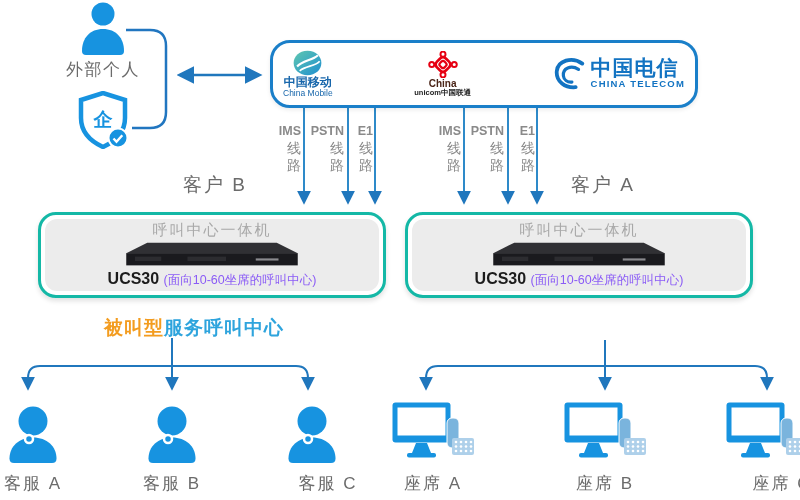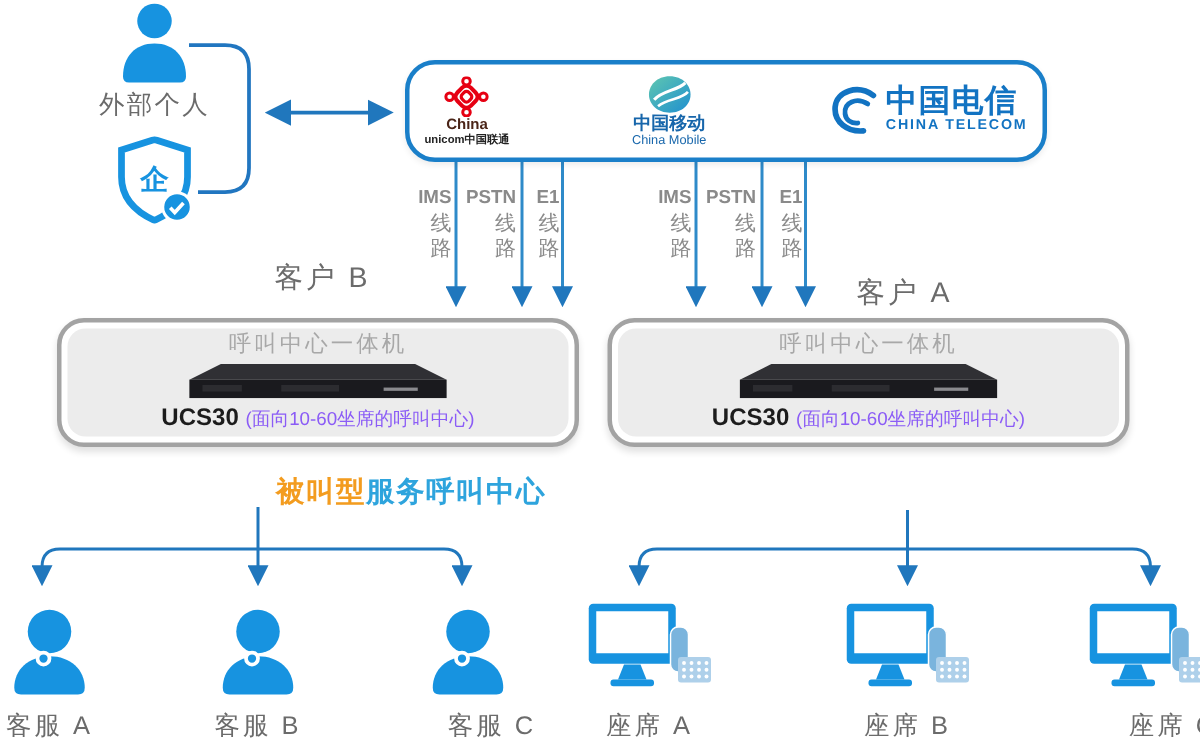--- a/index.html
+++ b/index.html
@@ -32,36 +32,36 @@
 
   
   .trunk-label{position:absolute;top:123px;text-align:right;color:#8a8a8a;line-height:17px;
                font-size:14px;z-index:2;}
   .trunk-label .eng{font-size:12.5px;font-weight:bold;}
   .tl1{left:264px;width:37px;} .tl2{left:306px;width:38px;} .tl3{left:350px;width:23px;}
   .tr1{left:424px;width:37px;} .tr2{left:466px;width:38px;} .tr3{left:512px;width:23px;}
 
   
   .cust{width:110px;text-align:center;font-size:19px;color:#6b6b6b;letter-spacing:2px;}
-  .cust-left{left:160px;top:172px;} .cust-right{left:548px;top:172px;margin-top:10px;}
-
-  
-  .ucs{top:212px;width:348px;height:86px;background:#fff;border:3px solid #a3a3a3;border-radius:18px;
+  .cust-left{left:160px;top:172px;} .cust-right{left:548px;top:172px;}
+
+  
+  .ucs{top:212px;width:348px;height:86px;background:#fff;border:3px solid #14b8a6;border-radius:18px;
        padding:4px;box-sizing:border-box;box-shadow:0 3px 5px rgba(0,0,0,.12);}
   .ucs-left{left:38px;} .ucs-right{left:405px;}
   .ucs-inner{width:100%;height:100%;background:#ececec;border-radius:12px;display:flex;
              flex-direction:column;align-items:center;justify-content:center;}
   .ucs-title{font-size:15px;color:#a8a8a8;letter-spacing:2px;line-height:1.2;}
   .ucs-device{width:200px;height:28px;margin:1px 0;}
   .ucs-model-line{line-height:1.2;white-space:nowrap;}
   .ucs-model{font-size:16px;font-weight:bold;color:#1c1c1c;}
   .ucs-desc{font-size:12.5px;color:#8b5cf6;}
 
   
-  .center-label{top:315px;width:260px;text-align:right;font-size:19px;font-weight:bold;
+  .center-label{top:315px;width:260px;text-align:left;font-size:19px;font-weight:bold;
                 letter-spacing:1px;white-space:nowrap;}
   .cl-left{left:104px;} .cl-right{left:500px;}
 
   
   .agent-icon{top:399px;width:58px;height:66px;}
   .ag1{left:4px;} .ag2{left:143px;} .ag3{left:283px;}
   .agent-label{top:472px;width:110px;text-align:center;font-size:17px;color:#6b6b6b;letter-spacing:2px;}
   .agl1{left:-22px;} .agl2{left:117px;} .agl3{left:273px;}
   .ws-icon{top:402px;width:82px;height:60px;}
   .ws1{left:392px;} .ws2{left:564px;} .ws3{left:726px;}
@@ -125,42 +125,42 @@
       <text x="26" y="35" font-size="19" font-weight="bold" fill="#1793e0" text-anchor="middle">企</text>
       <g>
         <circle cx="41" cy="47" r="9.5" fill="#1793e0" stroke="#fff" stroke-width="2"></circle>
         <path d="M36.5,47.5 l3,3.2 l5.8,-6.4" stroke="#fff" stroke-width="2.4" fill="none"></path>
       </g>
     </svg>
   </div>
 
   <div class="abs z2 telecom-box">
     <div class="logo-col">
+      <svg viewBox="0 0 36 30" width="33" height="26">
+        <path d="M18,1 C28,1 34,8 34,15 C34,23 27,29 18,29 C9,29 2,23 2,15 C2,8 8,1 18,1 Z" fill="url(#gmob)"></path>
+        <path d="M6,19 C12,12 24,12 30,6" stroke="#fff" stroke-width="2.4" fill="none"></path>
+        <path d="M9,24 C16,18 27,19 32,13" stroke="#fff" stroke-width="2" fill="none"></path>
+      </svg>
+      <span class="mobile-cn">中国移动</span>
+      <span class="mobile-en">China Mobile</span>
+    </div>
+
+    <div class="logo-col">
       <svg viewBox="0 0 32 30" width="30" height="27">
         <g fill="none" stroke="#e60012">
           <rect x="9" y="8" width="14" height="14" rx="4.5" stroke-width="3" transform="rotate(45 16 15)"></rect>
           <rect x="12.5" y="11.5" width="7" height="7" rx="2.5" stroke-width="2.4" transform="rotate(45 16 15)"></rect>
           <circle cx="16" cy="3.5" r="2.8" stroke-width="2.2"></circle>
           <circle cx="28.5" cy="15" r="2.8" stroke-width="2.2"></circle>
           <circle cx="16" cy="26.5" r="2.8" stroke-width="2.2"></circle>
           <circle cx="3.5" cy="15" r="2.8" stroke-width="2.2"></circle>
         </g>
       </svg>
       <span class="unicom-en">China</span>
       <span class="unicom-sub">unicom中国联通</span>
-    </div>
-
-    <div class="logo-col">
-      <svg viewBox="0 0 36 30" width="33" height="26">
-        <path d="M18,1 C28,1 34,8 34,15 C34,23 27,29 18,29 C9,29 2,23 2,15 C2,8 8,1 18,1 Z" fill="url(#gmob)"></path>
-        <path d="M6,19 C12,12 24,12 30,6" stroke="#fff" stroke-width="2.4" fill="none"></path>
-        <path d="M9,24 C16,18 27,19 32,13" stroke="#fff" stroke-width="2" fill="none"></path>
-      </svg>
-      <span class="mobile-cn">中国移动</span>
-      <span class="mobile-en">China Mobile</span>
     </div>
 
     <div class="logo-telecom">
       <svg viewBox="0 0 36 36" width="34" height="34">
         <g fill="none" stroke="#1273c2" stroke-linecap="round">
           <path d="M31,7 C20,-1 5,4 4,15 C3,26 13,33 24,32" stroke-width="4"></path>
           <path d="M27,13 C19,8 10,12 11,20 C11.5,24 15,27 20,26.5" stroke-width="3.4"></path>
         </g>
       </svg>
       <div class="logo-col" style="align-items:flex-start;">

